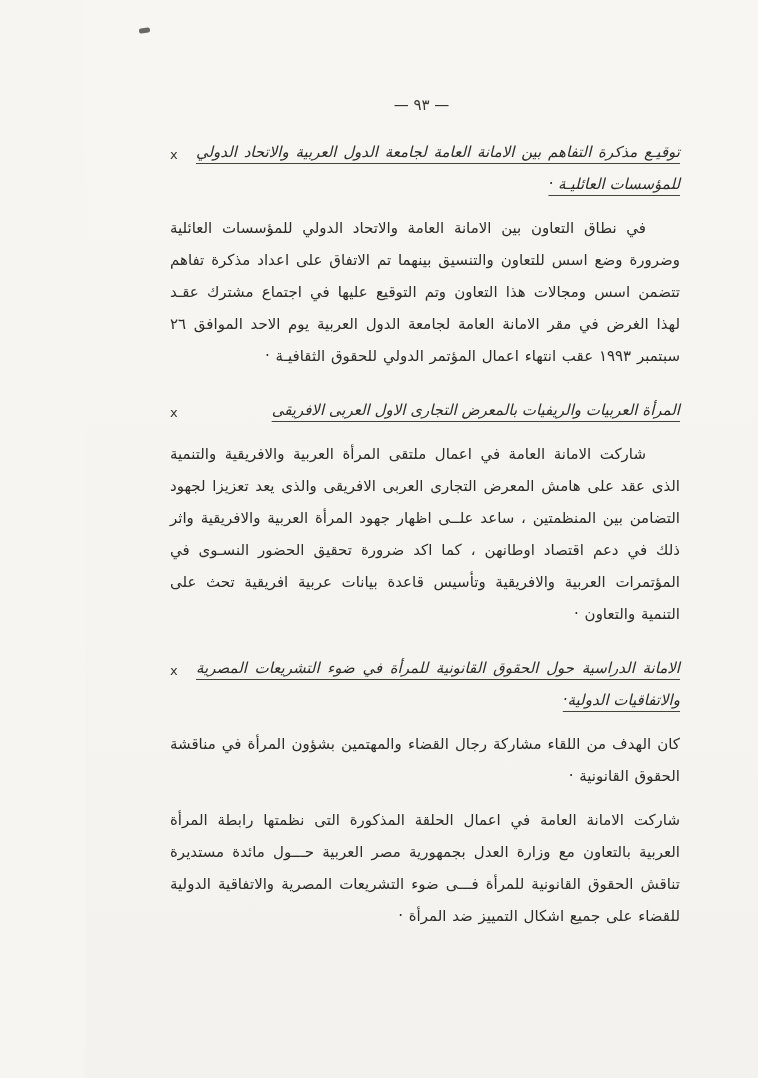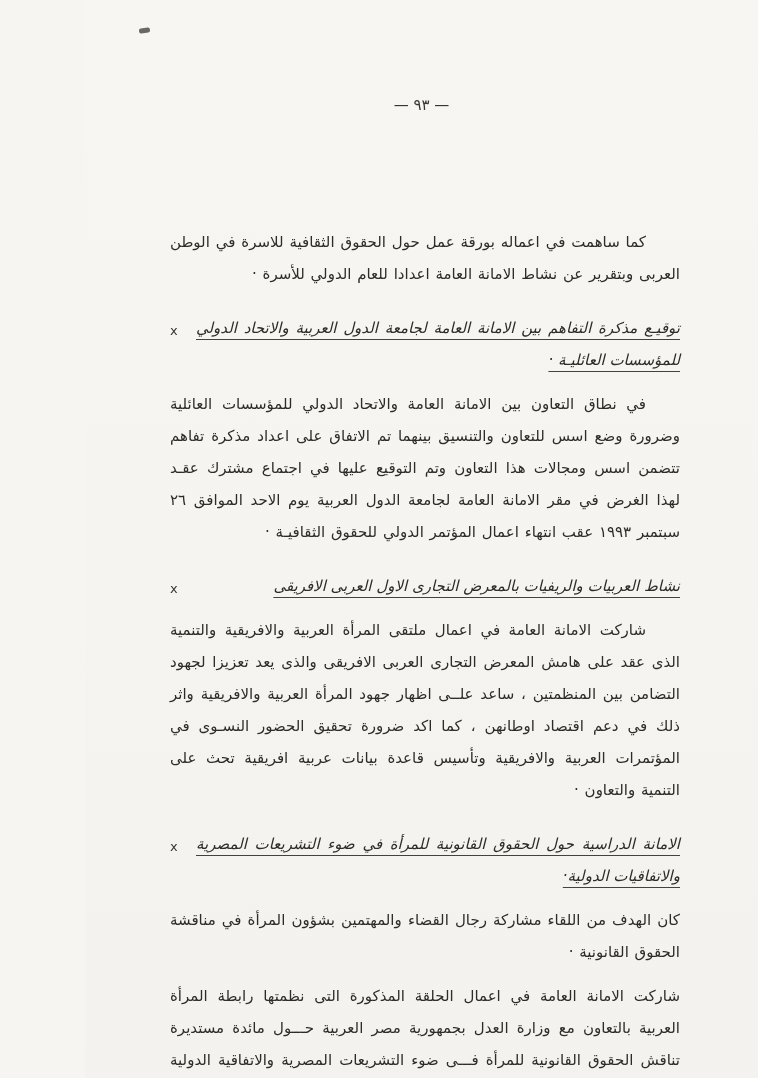--- a/index.html
+++ b/index.html
@@ -85,32 +85,31 @@
 <body>
 
 <div class="page">
 
   <div class="scan-speck"></div>
 
   <div class="page-number">— ٩٣ —</div>
 
   <div class="content">
 
-    <p class="para indent first">كما ساهمت في اعماله بورقة عمل حول الحقوق الثقافية للاسرة في الوطن العربى وبتقرير عن نشاط الامانة العامة اعدادا للعام الدولي للأسرة ·</p>
 
     <div class="heading-row">
       <span class="marker">x</span>
       <span class="heading-text">توقيـع مذكرة التفاهم بين الامانة العامة لجامعة الدول العربية والاتحاد الدولي للمؤسسات العائليـة ·</span>
     </div>
 
     <p class="para indent">في نطاق التعاون بين الامانة العامة والاتحاد الدولي للمؤسسات العائلية وضرورة وضع اسس للتعاون والتنسيق بينهما تم الاتفاق على اعداد مذكرة تفاهم تتضمن اسس ومجالات هذا التعاون وتم التوقيع عليها في اجتماع مشترك عقـد لهذا الغرض في مقر الامانة العامة لجامعة الدول العربية يوم الاحد الموافق ٢٦ سبتمبر ١٩٩٣ عقب انتهاء اعمال المؤتمر الدولي للحقوق الثقافيـة ·</p>
 
     <div class="heading-row">
       <span class="marker">x</span>
-      <span class="heading-text">نشاط العربيات والريفيات بالمعرض التجارى الاول العربى الافريقى</span>
+      <span class="heading-text">المرأة العربيات والريفيات بالمعرض التجارى الاول العربى الافريقى</span>
     </div>
 
     <p class="para indent">شاركت الامانة العامة في اعمال ملتقى المرأة العربية والافريقية والتنمية الذى عقد على هامش المعرض التجارى العربى الافريقى والذى يعد تعزيزا لجهود التضامن بين المنظمتين ، ساعد علــى اظهار جهود المرأة العربية والافريقية واثر ذلك في دعم اقتصاد اوطانهن ، كما اكد ضرورة تحقيق الحضور النسـوى في المؤتمرات العربية والافريقية وتأسيس قاعدة بيانات عربية افريقية تحث على التنمية والتعاون ·</p>
 
     <div class="heading-row">
       <span class="marker">x</span>
       <span class="heading-text">الامانة الدراسية حول الحقوق القانونية للمرأة في ضوء التشريعات المصرية والاتفاقيات الدولية·</span>
     </div>
 
     <p class="para">كان الهدف من اللقاء مشاركة رجال القضاء والمهتمين بشؤون المرأة في مناقشة الحقوق القانونية ·</p>

